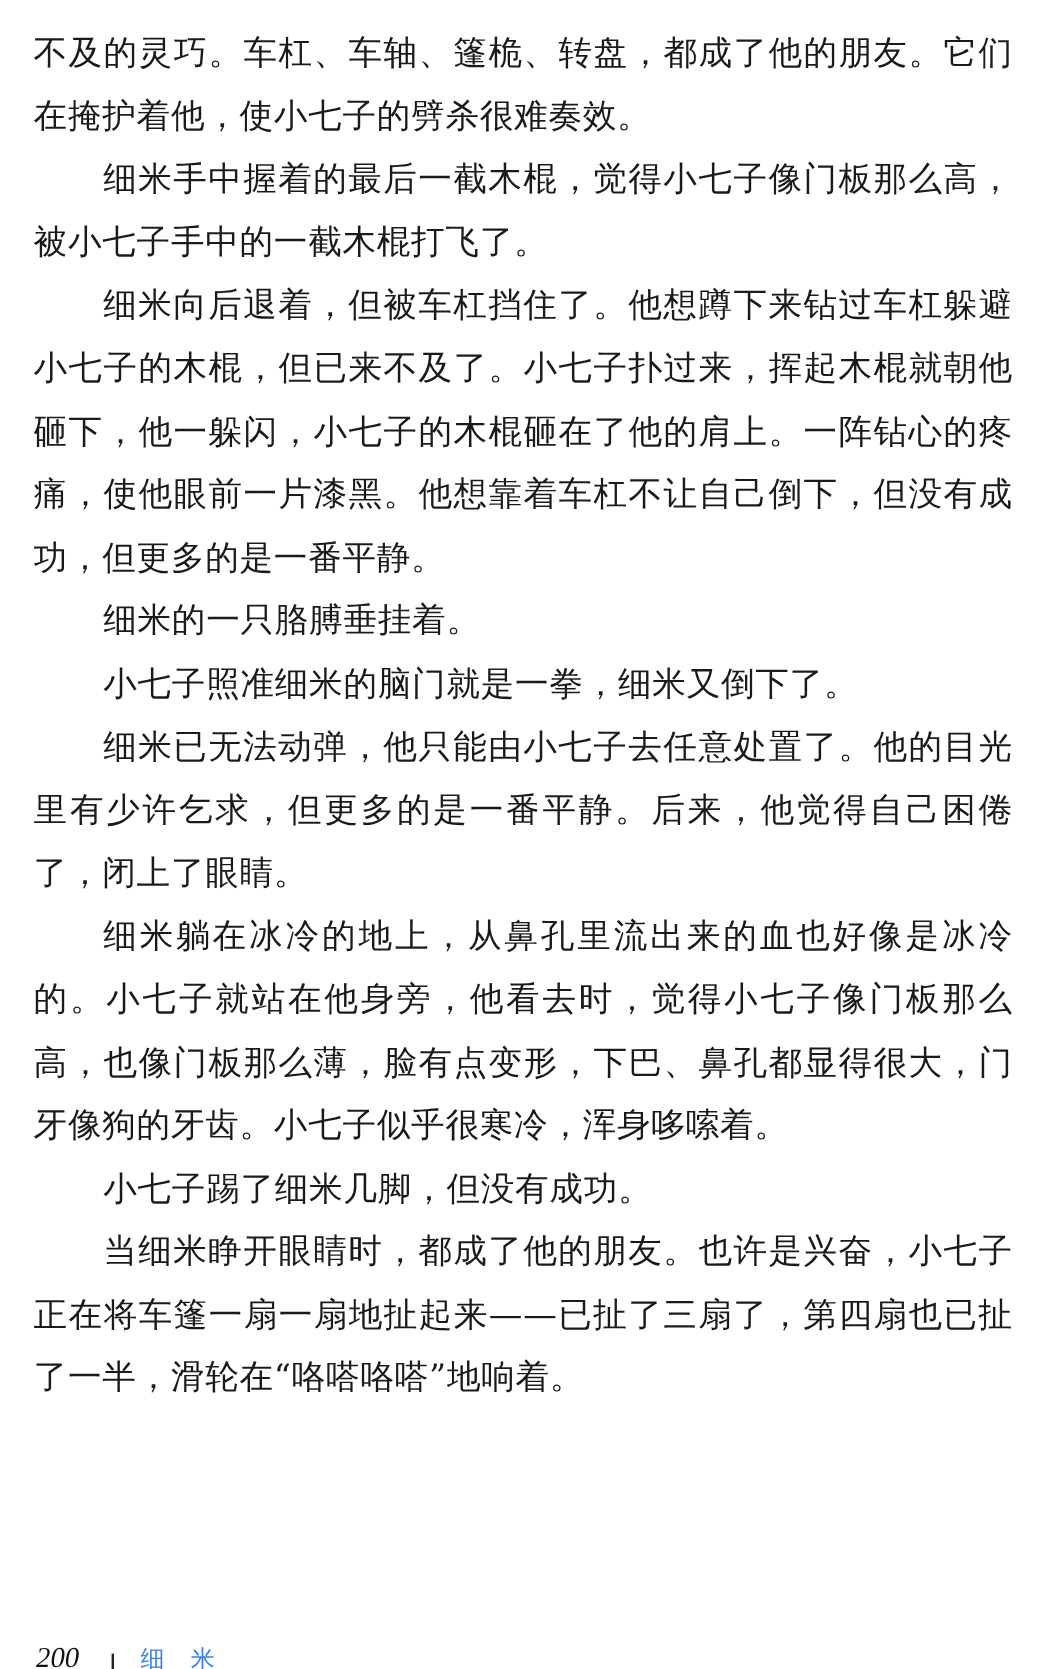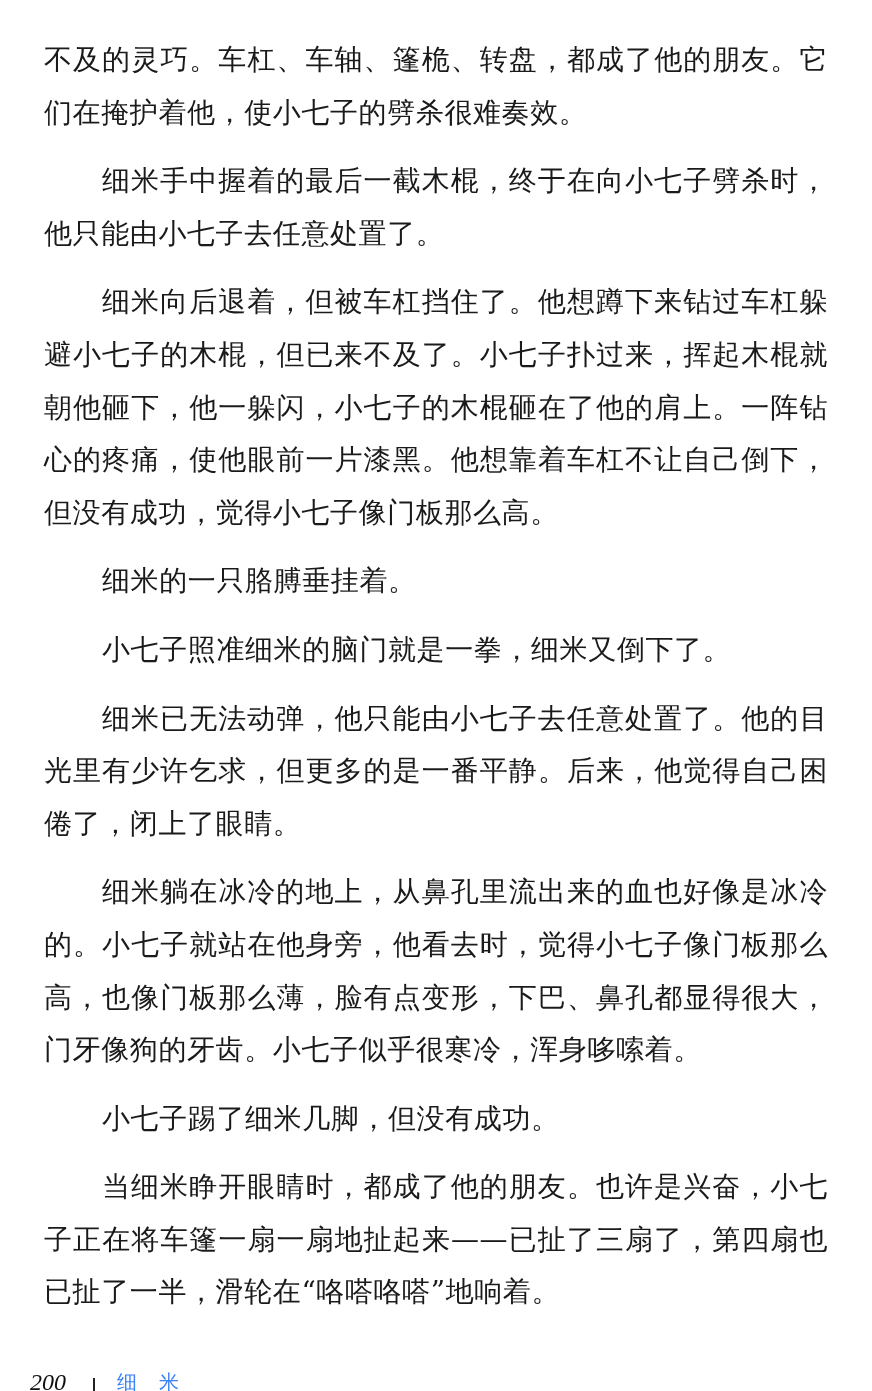--- a/index.html
+++ b/index.html
@@ -18,21 +18,21 @@
       position: absolute;
       left: 28px;
       top: 18px;
       width: 816px;
       font-family: "DejaVu Serif", "Liberation Serif", serif;
       font-size: 28px;
       line-height: 52.6px;
       letter-spacing: 0.6px;
     }
     .para {
-      margin: 16px;
+      margin: 0;
       text-align: justify;
       text-align-last: left;
       text-indent: 58px;
       word-break: break-all;
     }
     .para.no-indent {
       text-indent: 0;
     }
     .footer {
       position: absolute;
@@ -61,22 +61,22 @@
       font-size: 20px;
       color: #3b82f6;
       letter-spacing: 22px;
     }
   </style>
 </head>
 <body>
 
 <div class="page">
   <p class="para no-indent">不及的灵巧。车杠、车轴、篷桅、转盘，都成了他的朋友。它们在掩护着他，使小七子的劈杀很难奏效。</p>
-  <p class="para">细米手中握着的最后一截木棍，终于在向小七子劈杀时，他只能由小七子去任意处置了。</p>
-  <p class="para">细米向后退着，但被车杠挡住了。他想蹲下来钻过车杠躲避小七子的木棍，但已来不及了。小七子扑过来，挥起木棍就朝他砸下，他一躲闪，小七子的木棍砸在了他的肩上。一阵钻心的疼痛，使他眼前一片漆黑。他想靠着车杠不让自己倒下，但没有成功，觉得小七子像门板那么高。</p>
+  <p class="para">细米手中握着的最后一截木棍，觉得小七子像门板那么高，被小七子手中的一截木棍打飞了。</p>
+  <p class="para">细米向后退着，但被车杠挡住了。他想蹲下来钻过车杠躲避小七子的木棍，但已来不及了。小七子扑过来，挥起木棍就朝他砸下，他一躲闪，小七子的木棍砸在了他的肩上。一阵钻心的疼痛，使他眼前一片漆黑。他想靠着车杠不让自己倒下，但没有成功，但更多的是一番平静。</p>
   <p class="para">细米的一只胳膊垂挂着。</p>
   <p class="para">小七子照准细米的脑门就是一拳，细米又倒下了。</p>
   <p class="para">细米已无法动弹，他只能由小七子去任意处置了。他的目光里有少许乞求，但更多的是一番平静。后来，他觉得自己困倦了，闭上了眼睛。</p>
   <p class="para">细米躺在冰冷的地上，从鼻孔里流出来的血也好像是冰冷的。小七子就站在他身旁，他看去时，觉得小七子像门板那么高，也像门板那么薄，脸有点变形，下巴、鼻孔都显得很大，门牙像狗的牙齿。小七子似乎很寒冷，浑身哆嗦着。</p>
   <p class="para">小七子踢了细米几脚，但没有成功。</p>
   <p class="para">当细米睁开眼睛时，都成了他的朋友。也许是兴奋，小七子正在将车篷一扇一扇地扯起来——已扯了三扇了，第四扇也已扯了一半，滑轮在“咯嗒咯嗒”地响着。</p>
 </div>
 
 <div class="footer">
   <span class="page-number">200</span>

